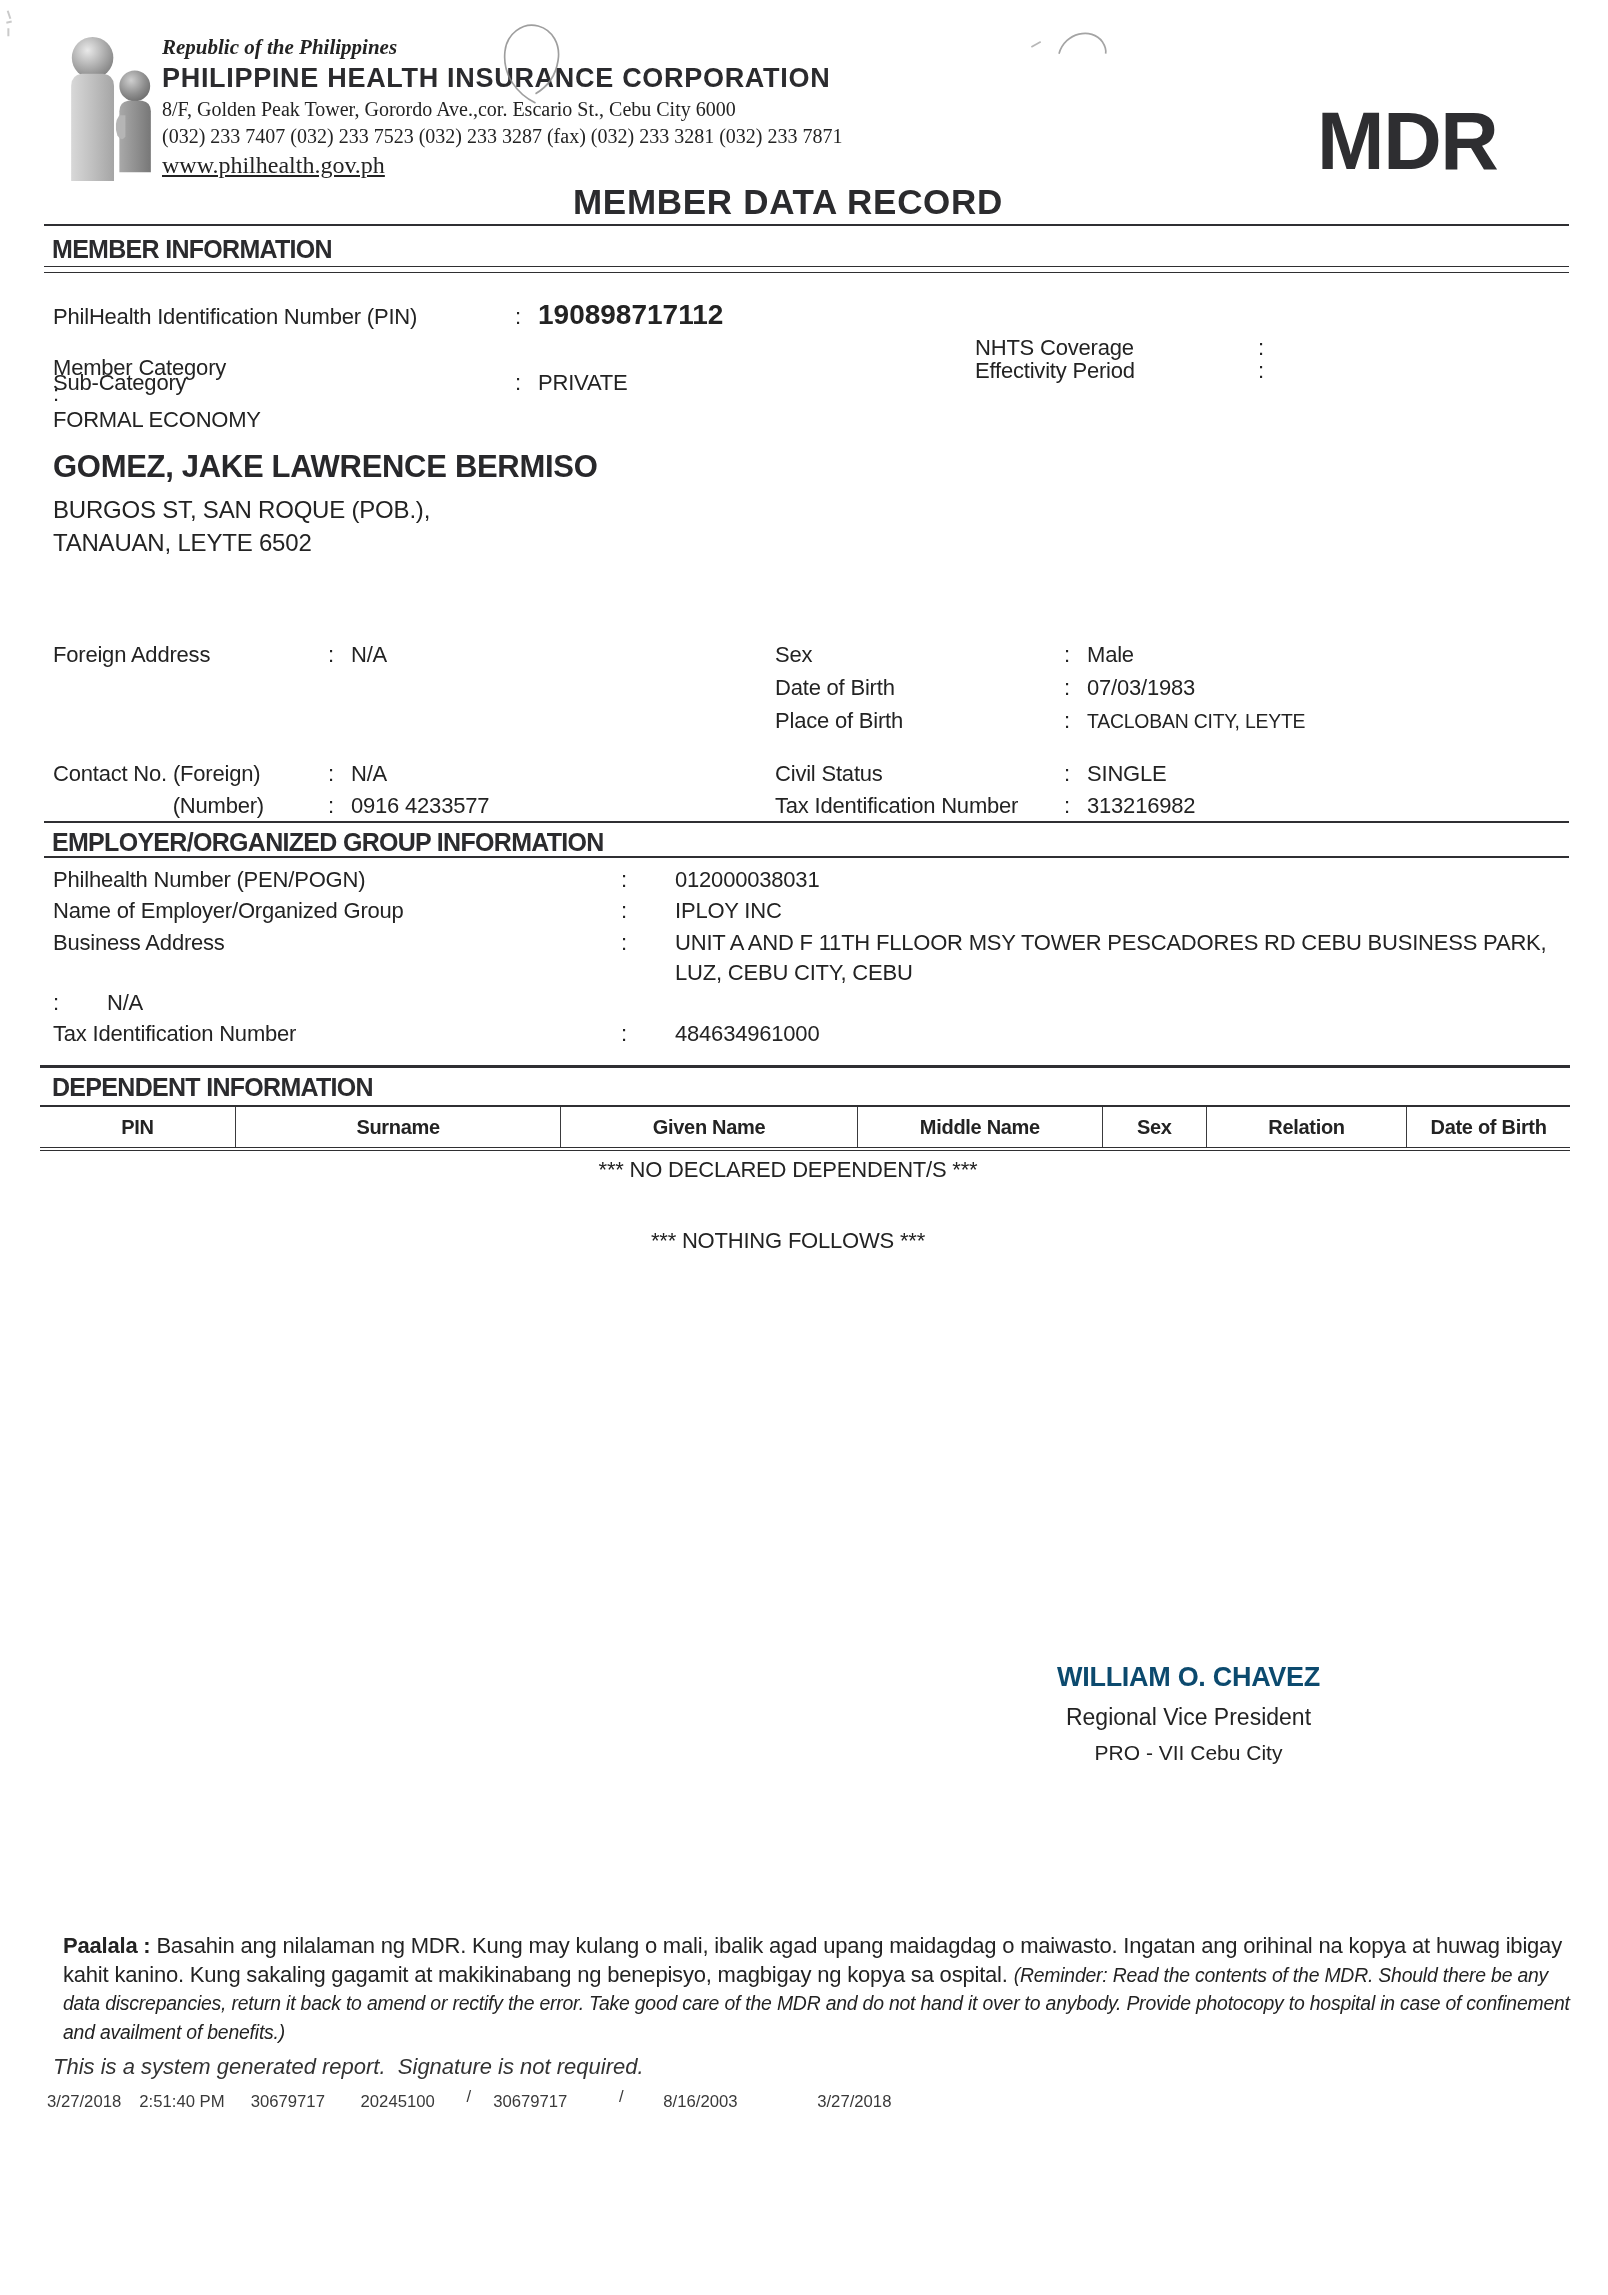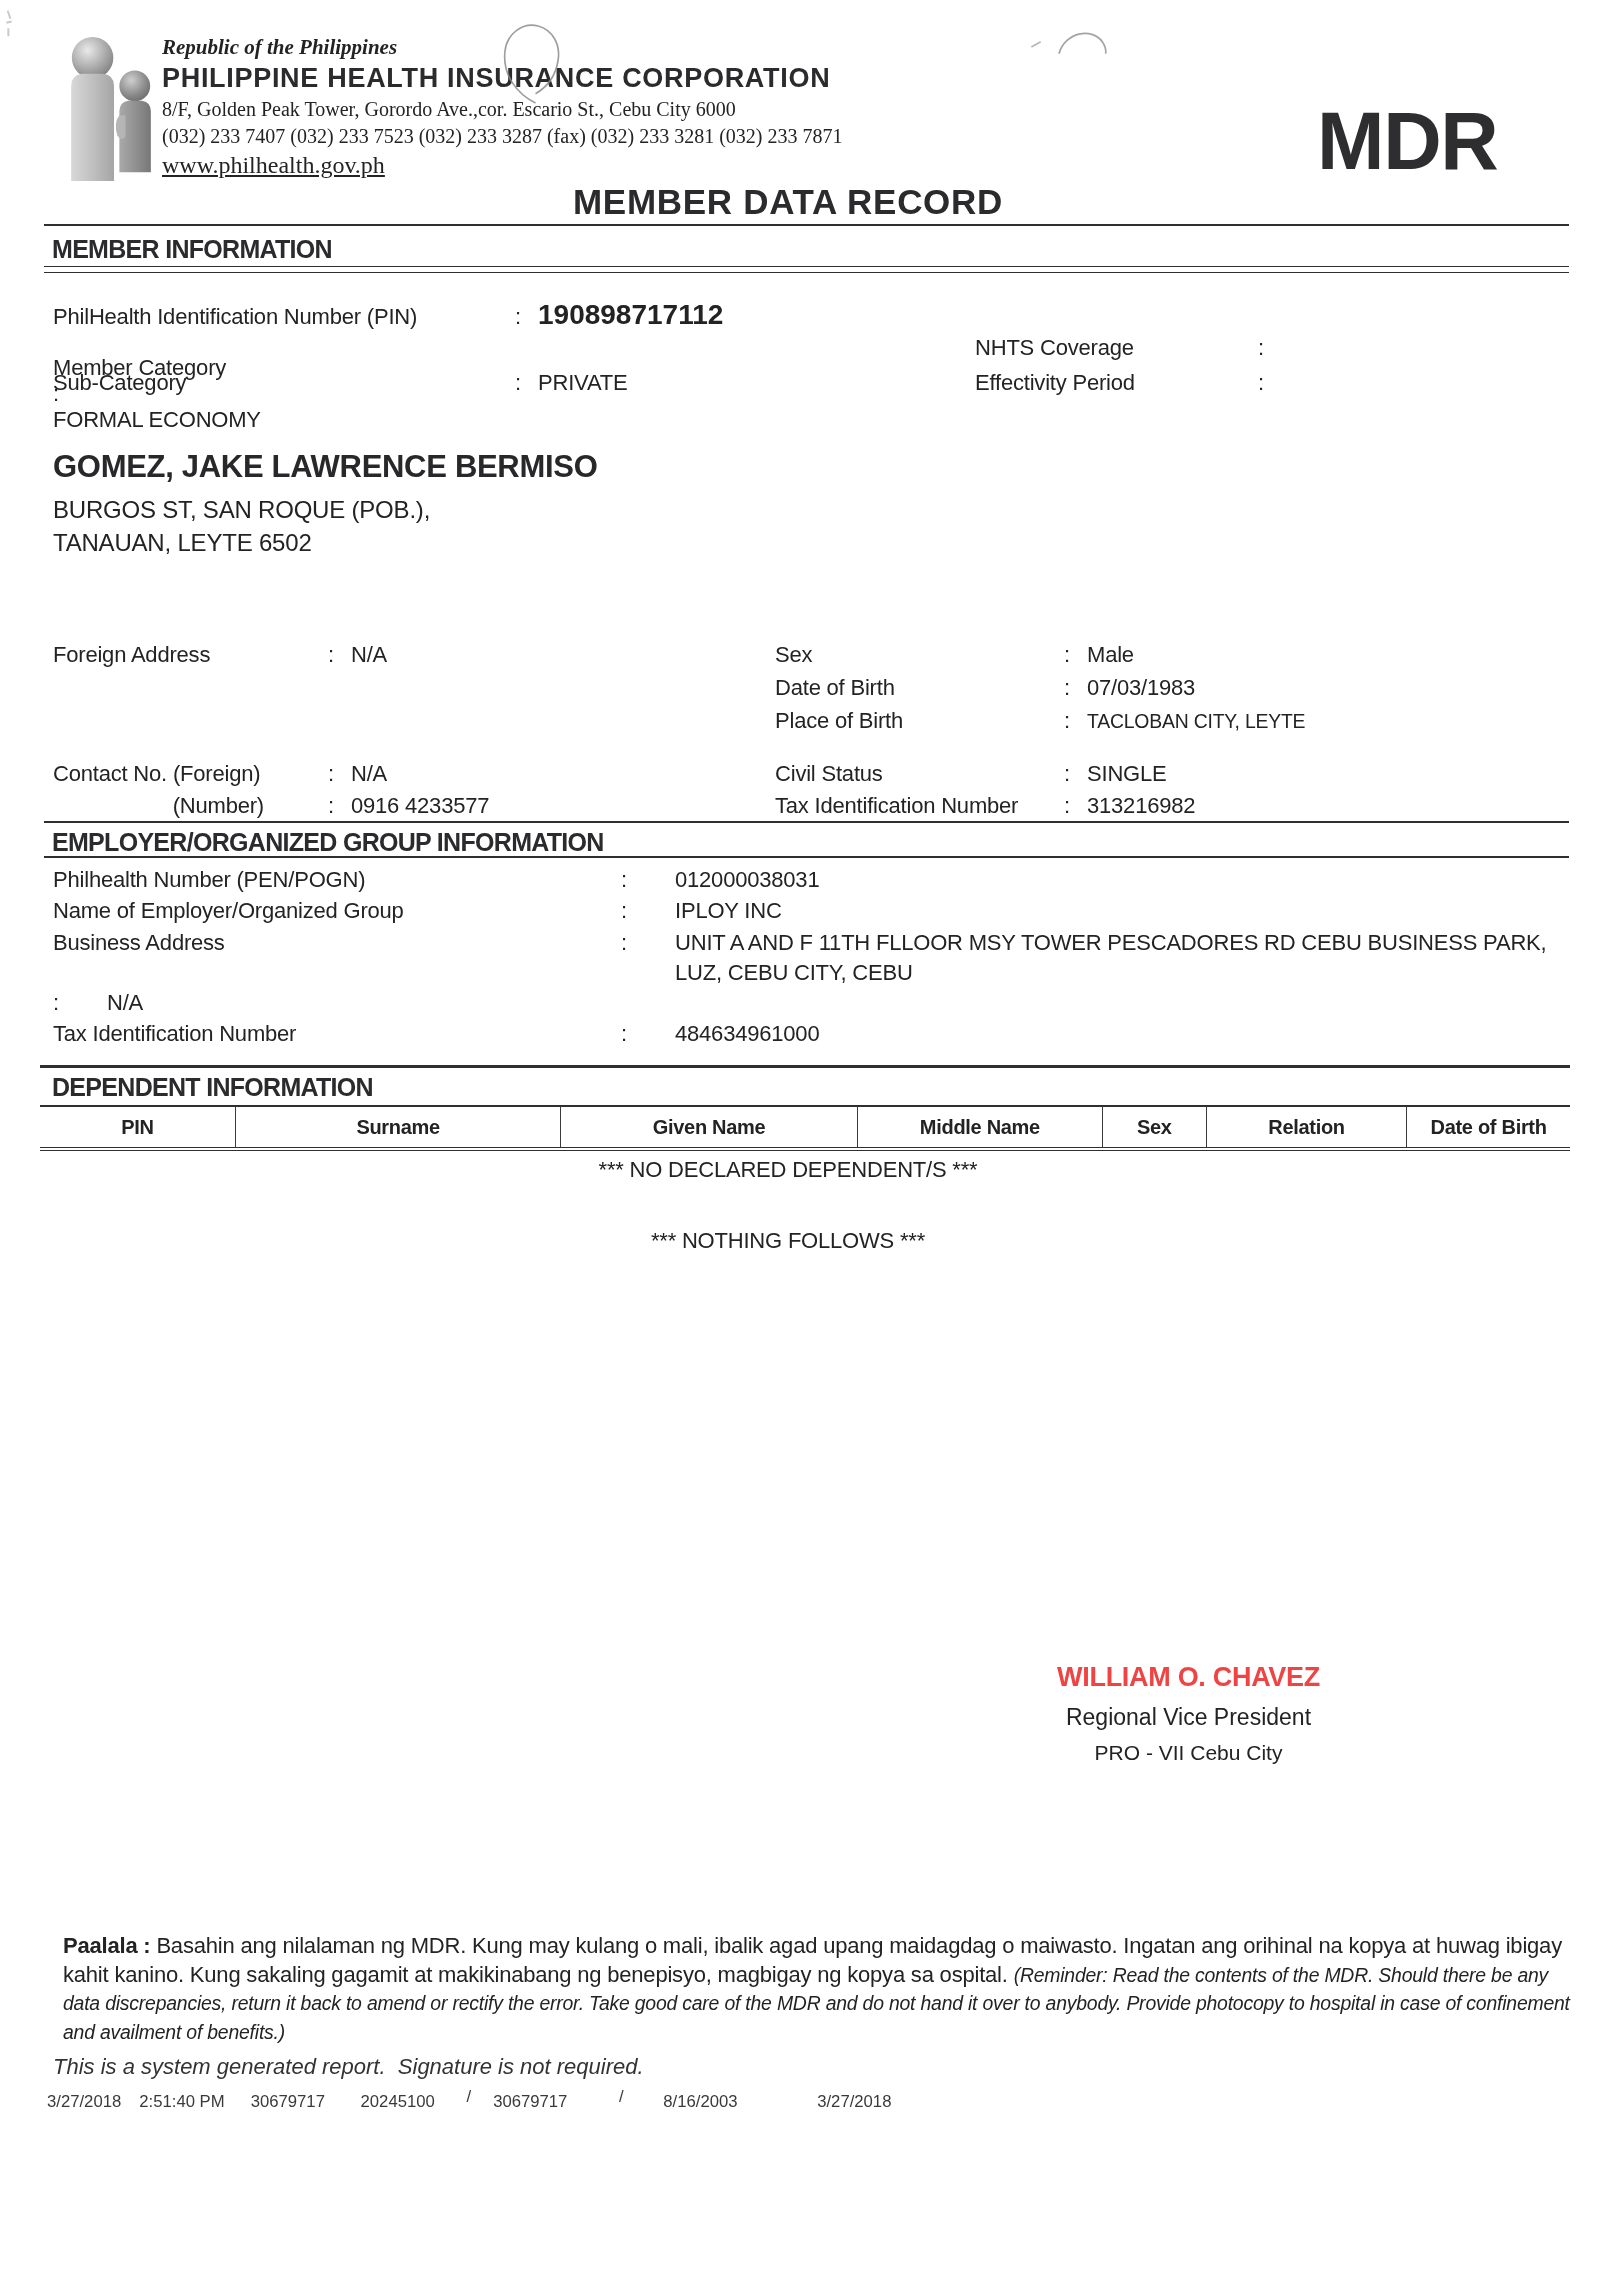--- a/index.html
+++ b/index.html
@@ -46,21 +46,21 @@
   .addr-line{position:absolute;left:53px;font-size:24px;letter-spacing:-0.2px;}
   
   .dep-table{position:absolute;left:40px;top:1105px;width:1530px;height:40px;display:flex;
     border-top:2.7px solid #2f2f32;border-bottom:4px double #2f2f32;box-sizing:content-box;}
   .dep-table .cell{display:flex;align-items:center;justify-content:center;
     font-weight:bold;font-size:20px;letter-spacing:-0.3px;border-left:1.3px solid #3a3a3d;box-sizing:border-box;}
   .dep-table .cell:first-child{border-left:none;}
   .centerline{position:absolute;left:0;width:1576px;text-align:center;font-size:22px;letter-spacing:-0.2px;}
   
   .sig{position:absolute;left:948px;top:1662px;width:481px;text-align:center;}
-  .sig .name{font-weight:bold;font-size:27px;letter-spacing:-0.3px;color:#ef4444;}
+  .sig .name{font-weight:bold;font-size:27px;letter-spacing:-0.3px;color:#0c4a6e;}
   .sig .title{font-size:23px;margin-top:11.4px;}
   .sig .office{font-size:21px;margin-top:10px;}
   
   .paalala{position:absolute;left:63px;top:1932px;width:1508px;font-size:22px;line-height:1.3;letter-spacing:-0.2px;text-align:left;}
   .paalala .plabel{font-weight:bold;}
   .paalala .reminder{font-size:19.4px;font-style:italic;}
   .sysnote{position:absolute;left:53px;top:2054px;font-style:italic;font-size:22px;color:#333;white-space:pre-wrap;}
   .refline{position:absolute;left:47px;top:2092px;font-size:16.7px;color:#3a3a3a;white-space:nowrap;}
   .refline span{display:inline-block;}
   .refline .s1{margin-left:13.4px;} .refline .s2{margin-left:21.4px;} .refline .s3{margin-left:31px;}
@@ -135,21 +135,21 @@
   <div class="row grpA" style="top:370px;">
     <span class="lab">Sub-Category</span>
     <span class="colon">:</span>
     <span class="val">PRIVATE</span>
   </div>
   <div class="row grpN" style="top:335px;">
     <span class="lab">NHTS Coverage</span>
     <span class="colon">:</span>
     <span class="val"></span>
   </div>
-  <div class="row grpN" style="top:370px;">
+  <div class="row grpN" style="top:358px;">
     <span class="lab">Effectivity Period</span>
     <span class="colon">:</span>
     <span class="val"></span>
   </div>
 
   <div class="member-name">GOMEZ, JAKE LAWRENCE BERMISO</div>
   <div class="addr-line" style="top:496px;">BURGOS ST, SAN ROQUE (POB.),</div>
   <div class="addr-line" style="top:529px;">TANAUAN, LEYTE 6502</div>
 
   <div class="row grpB" style="top:642px;">

